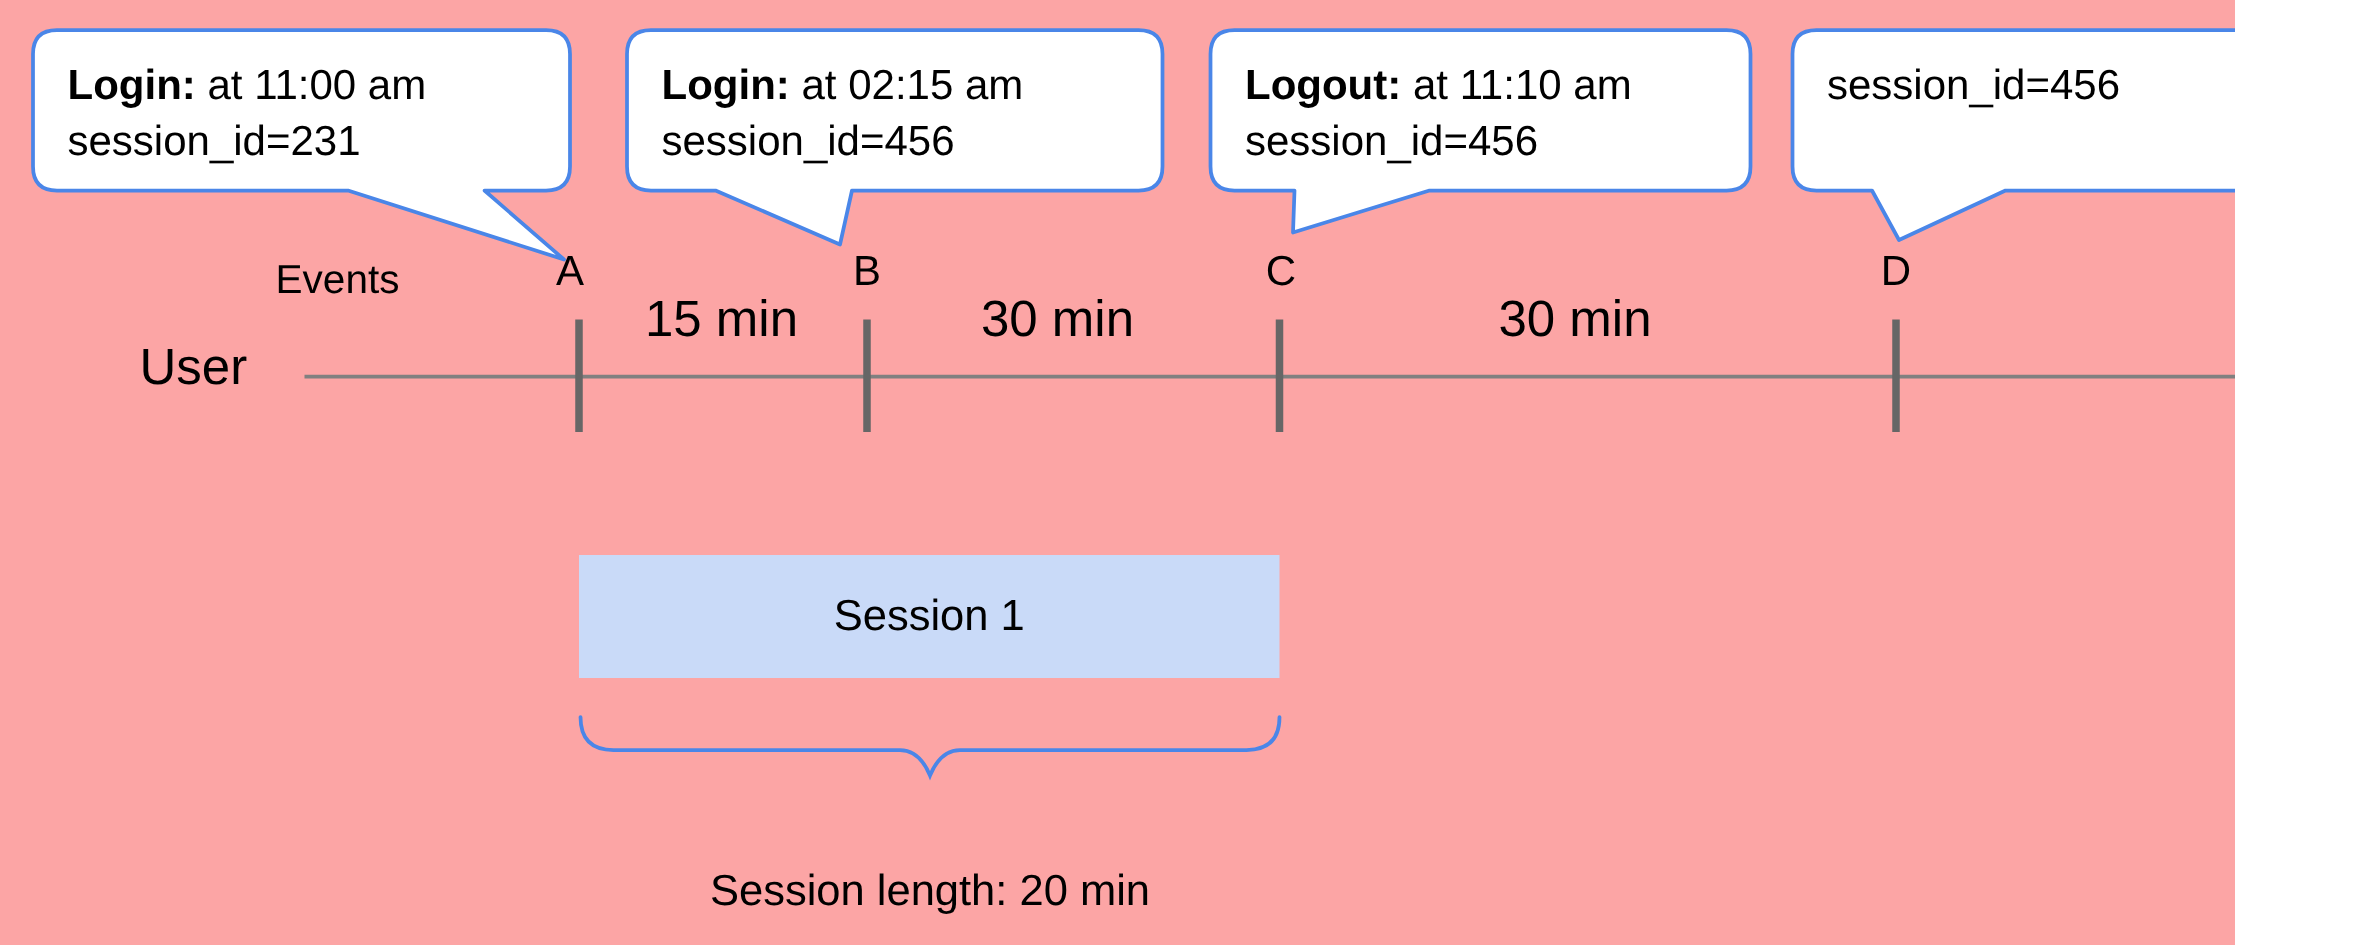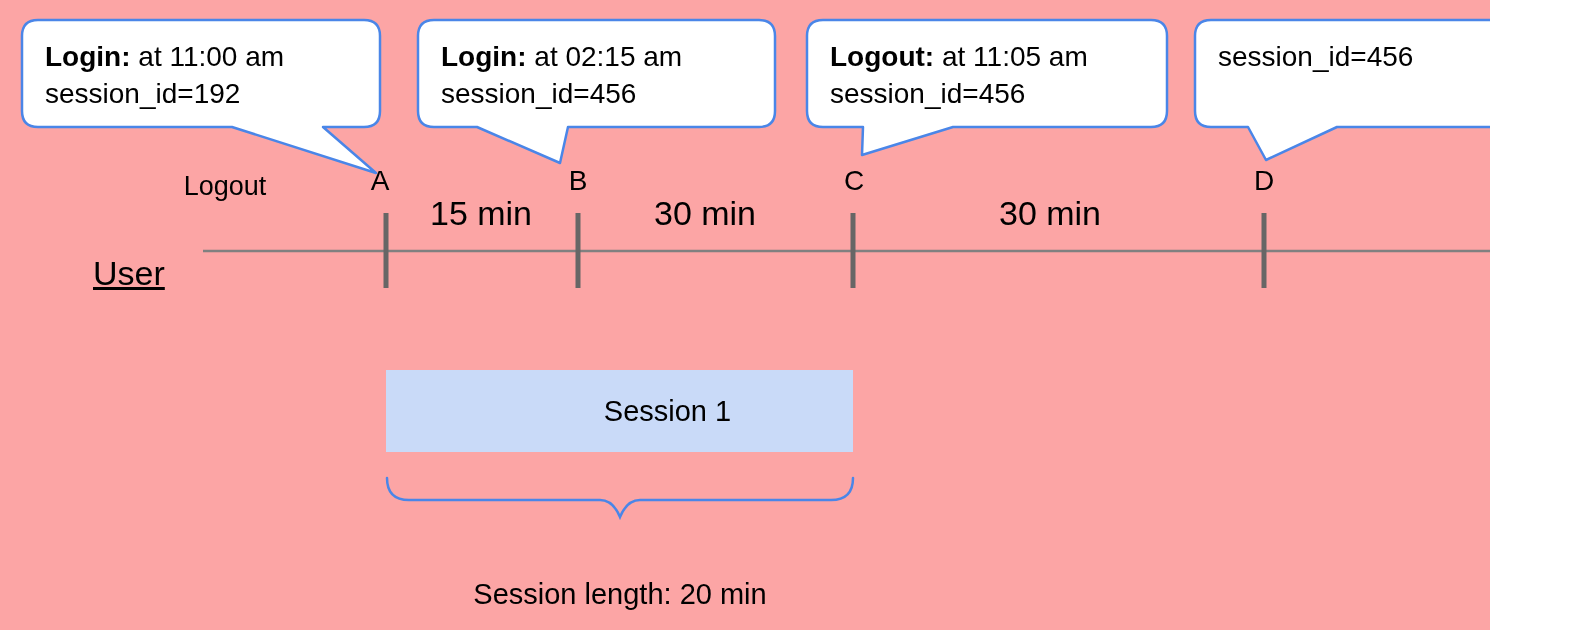--- a/index.html
+++ b/index.html
@@ -17,29 +17,28 @@
     position: absolute;
     top: 38px;
     font-size: 28px;
     line-height: 37px;
     white-space: nowrap;
   }
   .callout-text .bold { font-weight: bold; }
   .axis-label { position: absolute; white-space: nowrap; }
   .centered { transform: translateX(-50%); }
   .events-label { left: 225px; top: 171px; font-size: 27px; }
-  .user-label { left: 93px; top: 254px; font-size: 34px; text-decoration: underline; }
+  .user-label { left: 93px; top: 226px; font-size: 34px; }
   .event-letter { top: 166px; font-size: 28px; line-height: 30px; }
   .interval-label { top: 199px; font-size: 34px; line-height: 28px; }
   .session-box-label {
     position: absolute;
     left: 386px; top: 370px; width: 467px; height: 82px;
     display: flex; align-items: center; justify-content: center;
     font-size: 29px;
-    padding-left: 48px;
   }
   .session-length-label { left: 620px; top: 578px; font-size: 29px; }
 </style>
 </head>
 <body>
 
 <div class="canvas">
 
   <svg class="layer" width="1574" height="630" viewBox="0 0 1574 630">
 
@@ -57,37 +56,37 @@
     <rect x="1261.5" y="213" width="5" height="75" fill="#666666"></rect>
 
     <rect x="386" y="370" width="467" height="82" fill="#c9daf8"></rect>
 
     <path d="M 387 478 Q 387 500 409 500 L 600 500 Q 613 500 620 517 Q 627 500 640 500 L 831 500 Q 853 500 853 478" fill="none" stroke="#4a86e8" stroke-width="2.5" stroke-linecap="round"></path>
   </svg>
 
   <div class="callout-text" style="left:45px">
     <div><span class="bold">Login:</span>
       <span>at 11:00 am</span></div>
-    <div>session_id=192</div>
+    <div>session_id=231</div>
   </div>
   <div class="callout-text" style="left:441px">
     <div><span class="bold">Login:</span>
       <span>at 02:15 am</span></div>
     <div>session_id=456</div>
   </div>
   <div class="callout-text" style="left:830px">
     <div><span class="bold">Logout:</span>
-      <span>at 11:05 am</span></div>
+      <span>at 11:10 am</span></div>
     <div>session_id=456</div>
   </div>
   <div class="callout-text" style="left:1218px">
     <div>session_id=456</div>
   </div>
 
-  <div class="axis-label events-label centered">Logout</div>
+  <div class="axis-label events-label centered">Events</div>
   <div class="axis-label user-label">User</div>
 
   <div class="axis-label event-letter centered" style="left:380px">A</div>
   <div class="axis-label event-letter centered" style="left:578px">B</div>
   <div class="axis-label event-letter centered" style="left:854px">C</div>
   <div class="axis-label event-letter centered" style="left:1264px">D</div>
 
   <div class="axis-label interval-label centered" style="left:481px">15 min</div>
   <div class="axis-label interval-label centered" style="left:705px">30 min</div>
   <div class="axis-label interval-label centered" style="left:1050px">30 min</div>

